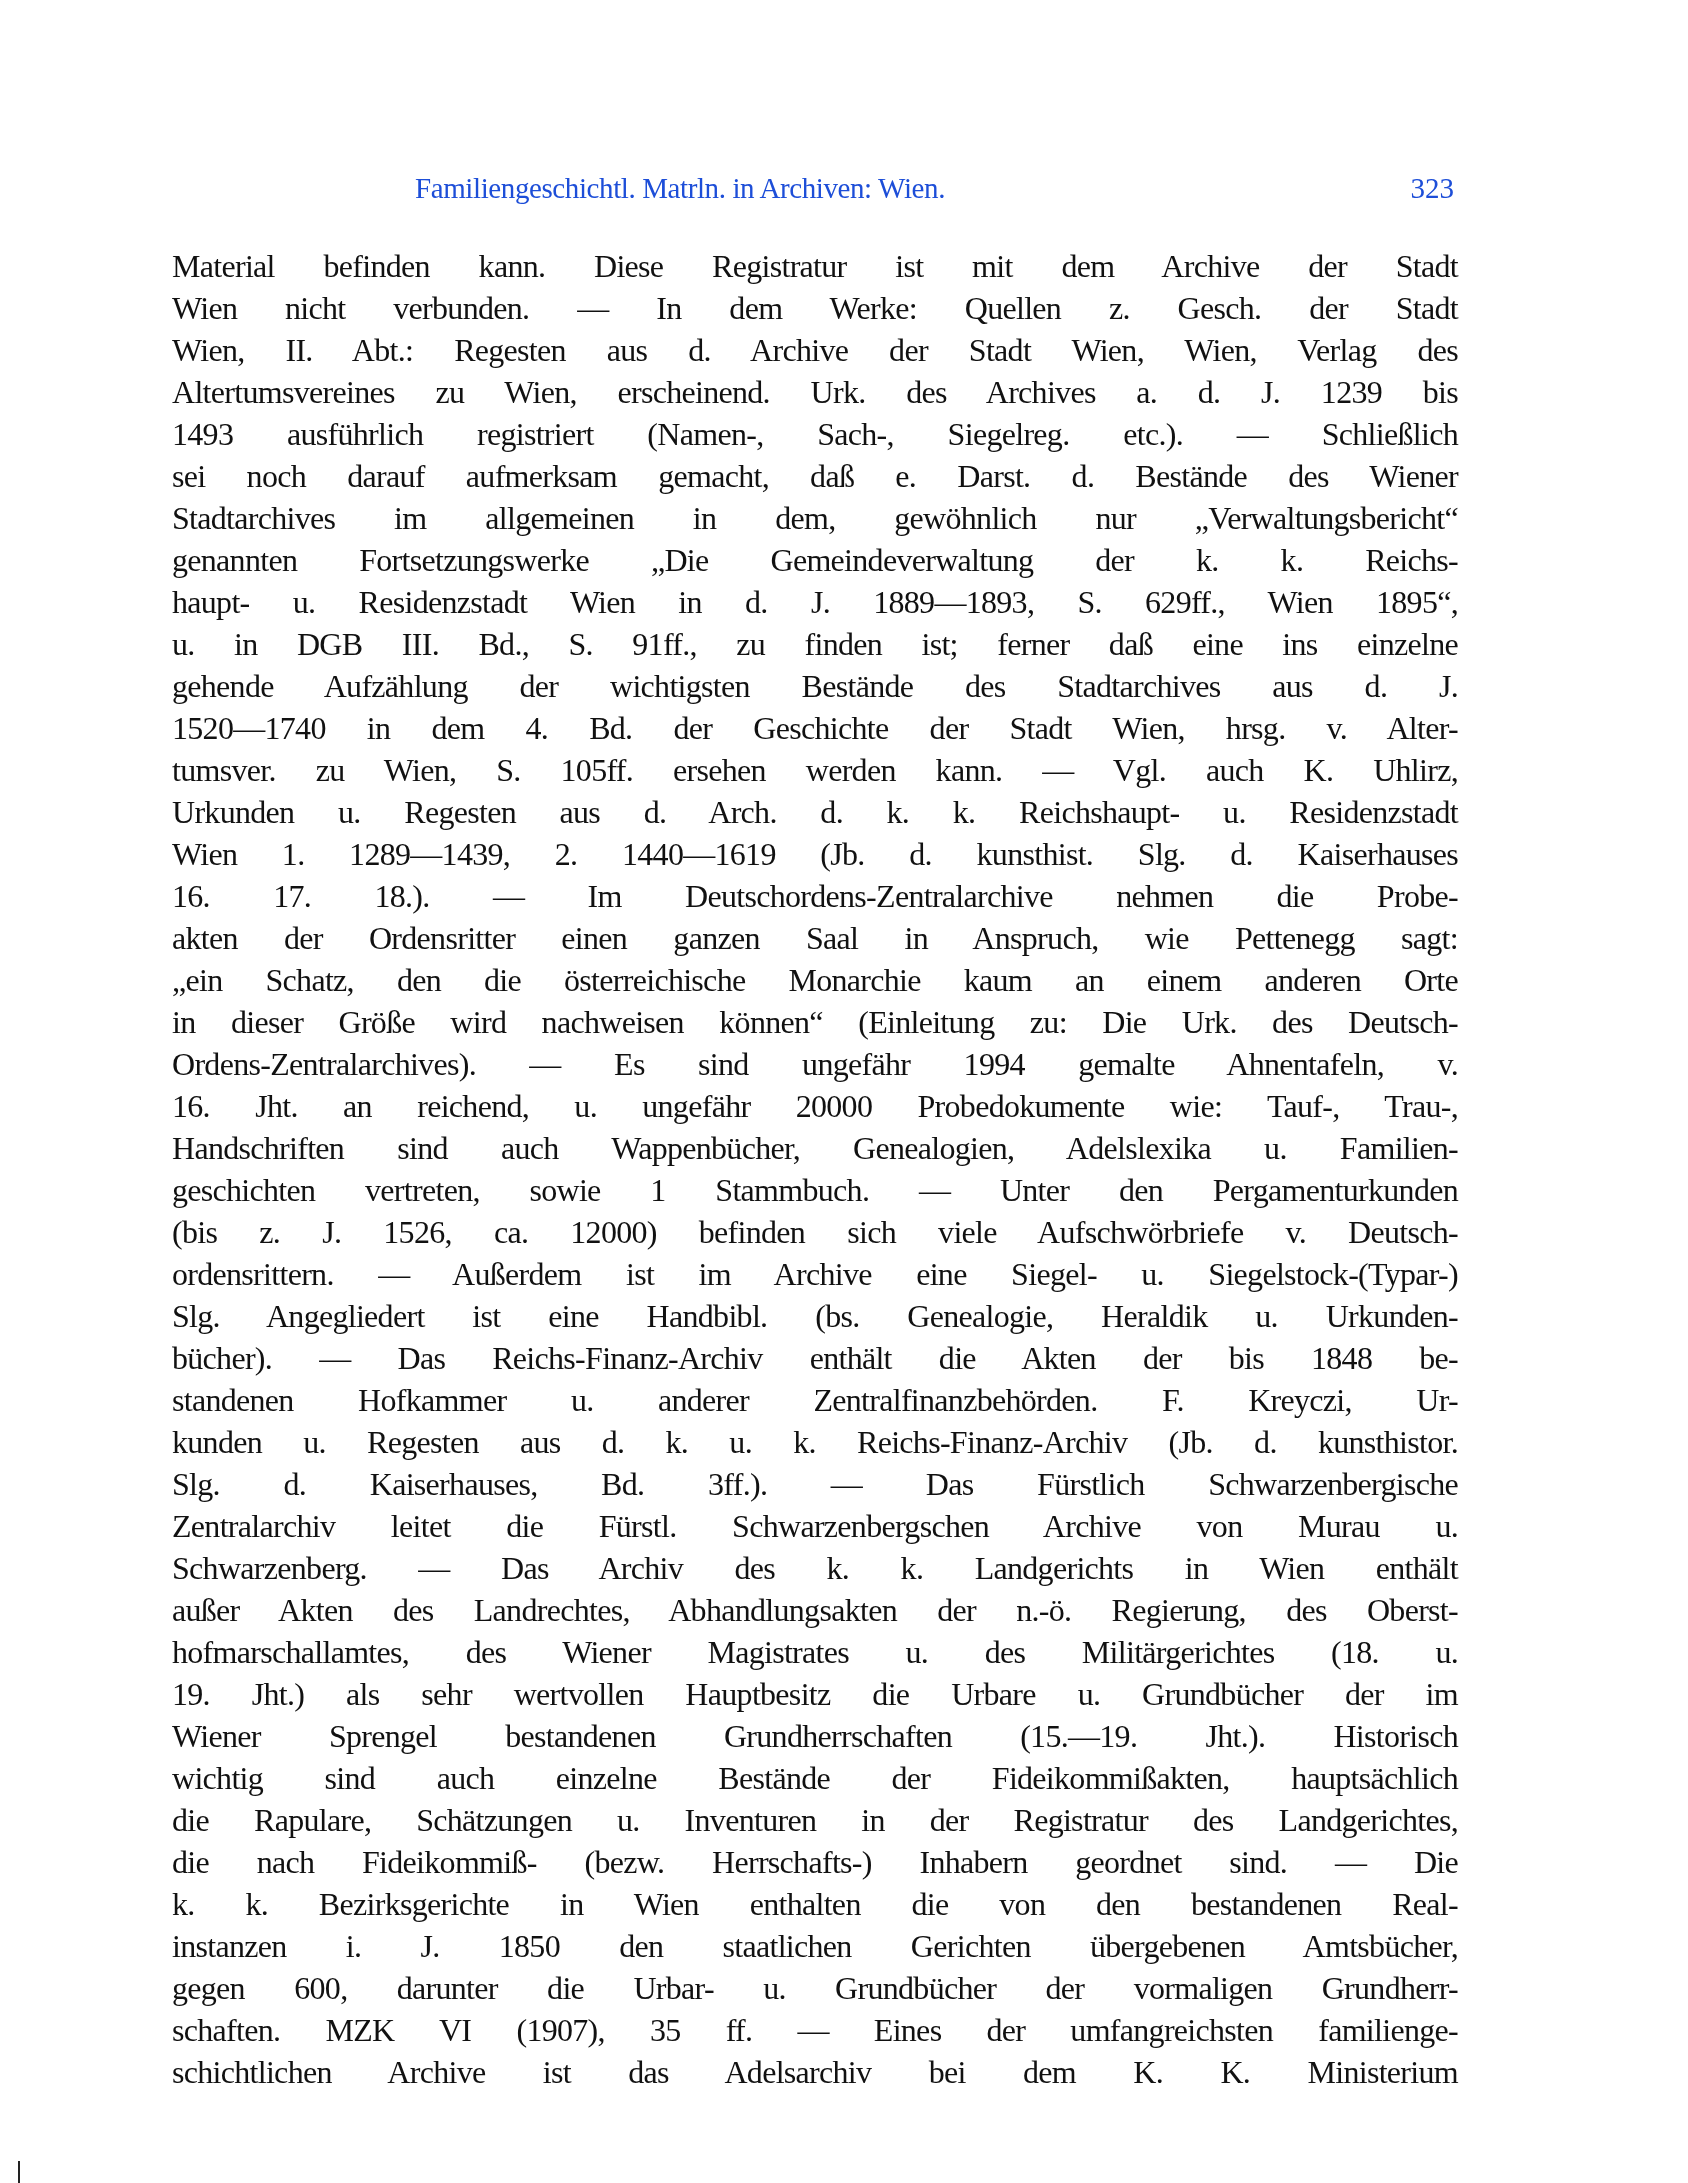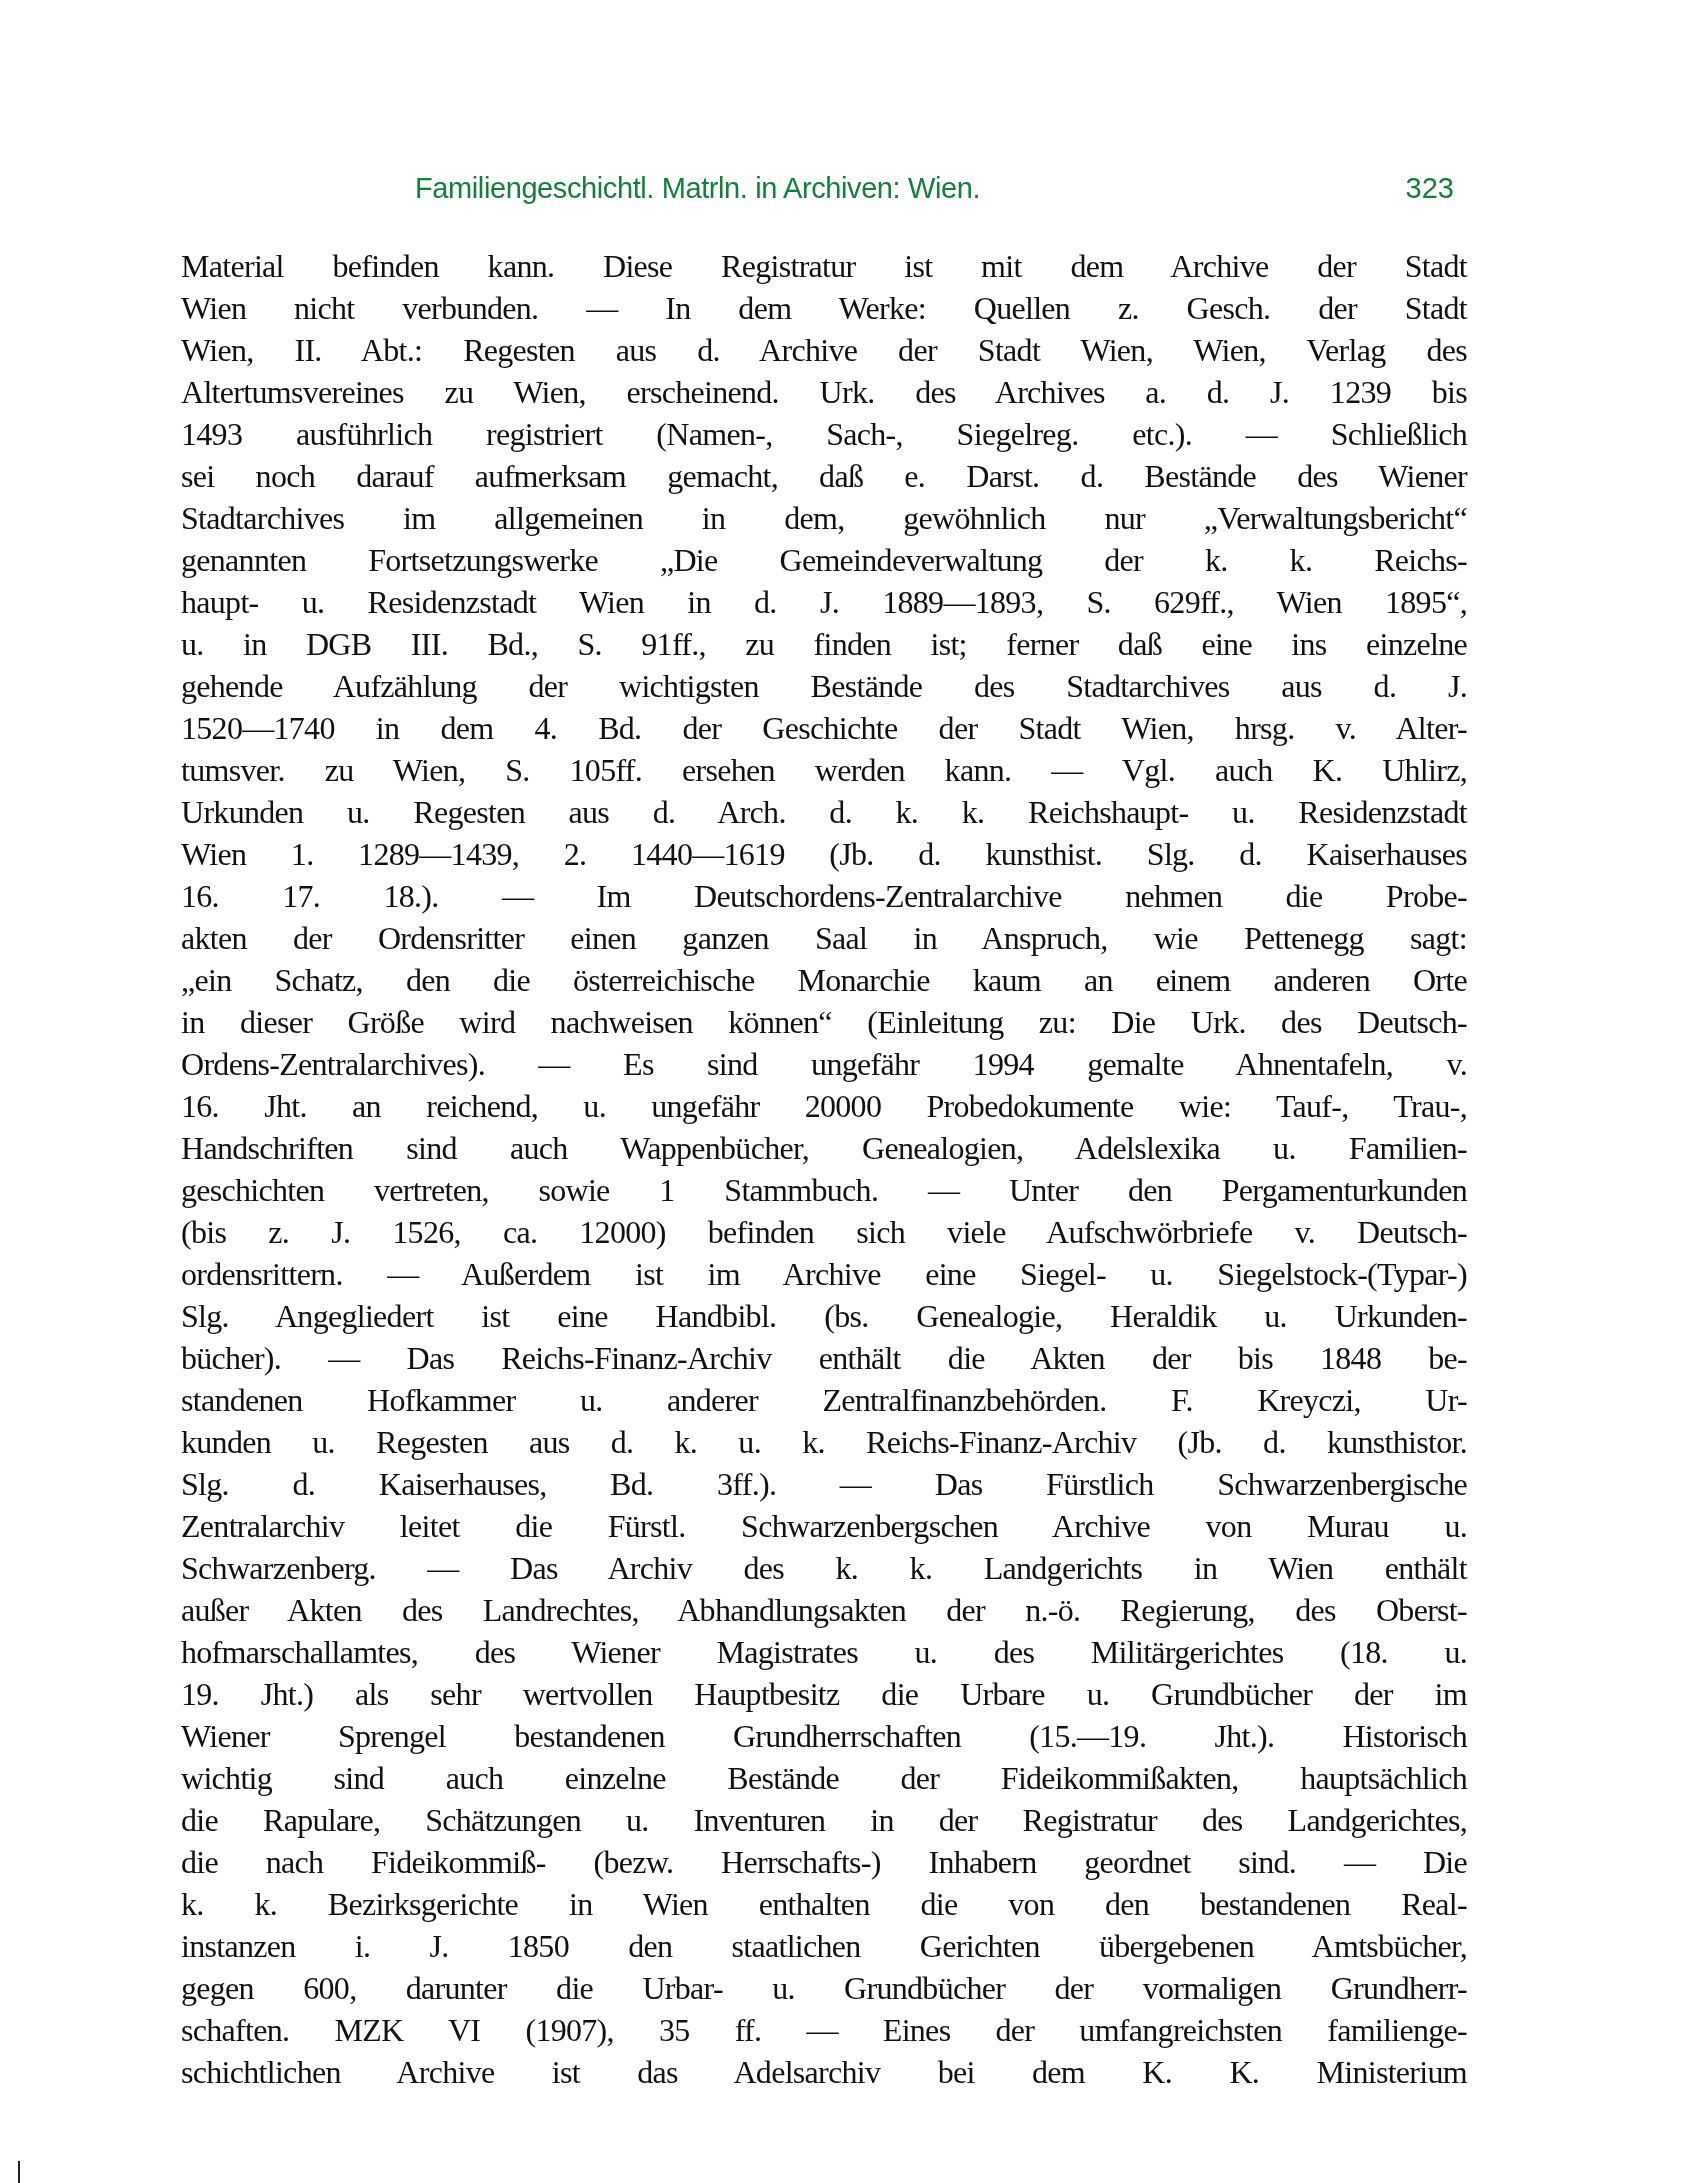--- a/index.html
+++ b/index.html
@@ -1,25 +1,25 @@
 <!DOCTYPE html>
 <html style="font-size:7px"><head>
 <meta charset="utf-8">
 <style>
   html, body { margin:0; padding:0; background:#ffffff; }
   body { width:1689px; height:2404px; position:relative; overflow:hidden; }
   .page { position:absolute; left:0; top:0; width:1689px; height:2404px; background:#ffffff; }
   .running-head {
     position:absolute; left:170px; top:172px; width:1284px; height:44px;
-    font-family:Liberation Sans, sans-serif; font-size:29px; color:#15803d;text-align:center;
+    font-family:Liberation Serif, serif; font-size:29px; color:#1d4ed8;text-align:center;
   }
   .running-head .title { position:absolute; left:245px; top:0; letter-spacing:-0.4px; }
   .running-head .pageno { position:absolute; right:0; top:0; }
   .body-text {
-    position:absolute; left:181px; top:245px; width:1286px;
+    position:absolute; left:172px; top:245px; width:1286px;
     font-family:"Liberation Serif","DejaVu Serif",serif; font-size:32px; line-height:42px; color:#111;
   }
   .line {
     display:block; white-space:nowrap; text-align:justify; text-align-last:justify;
     height:42px; overflow:visible; letter-spacing:-0.7px;
   }
   .line.last { text-align-last:justify; }
   .scan-edge {
     position:absolute; left:17.5px; top:2161px; width:2.2px; height:243px; background:#222;
   }

